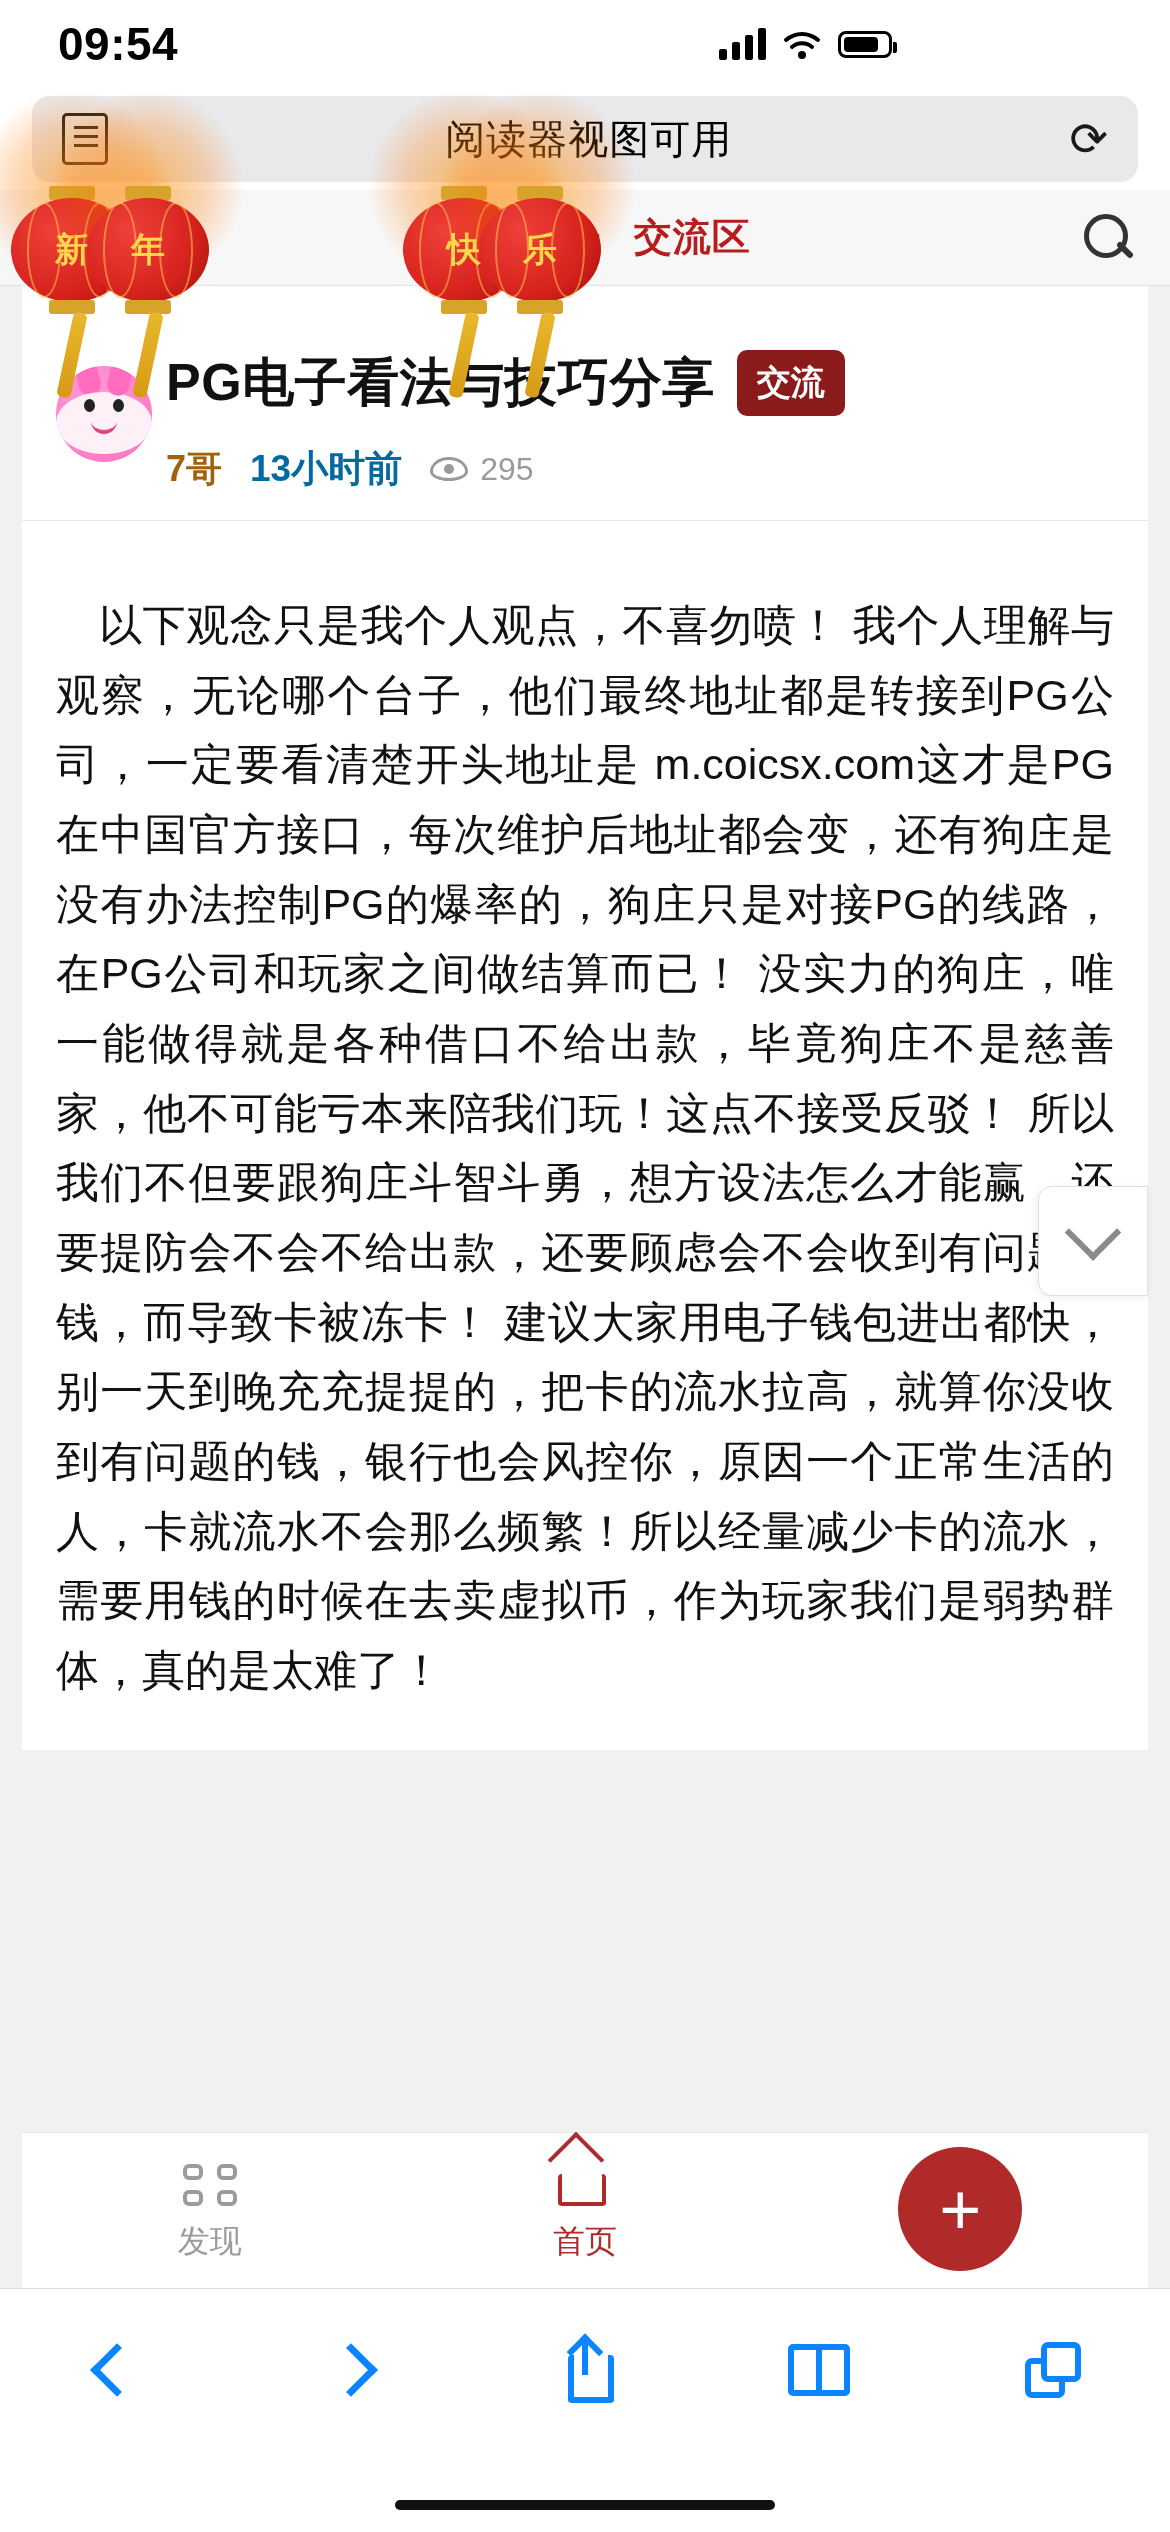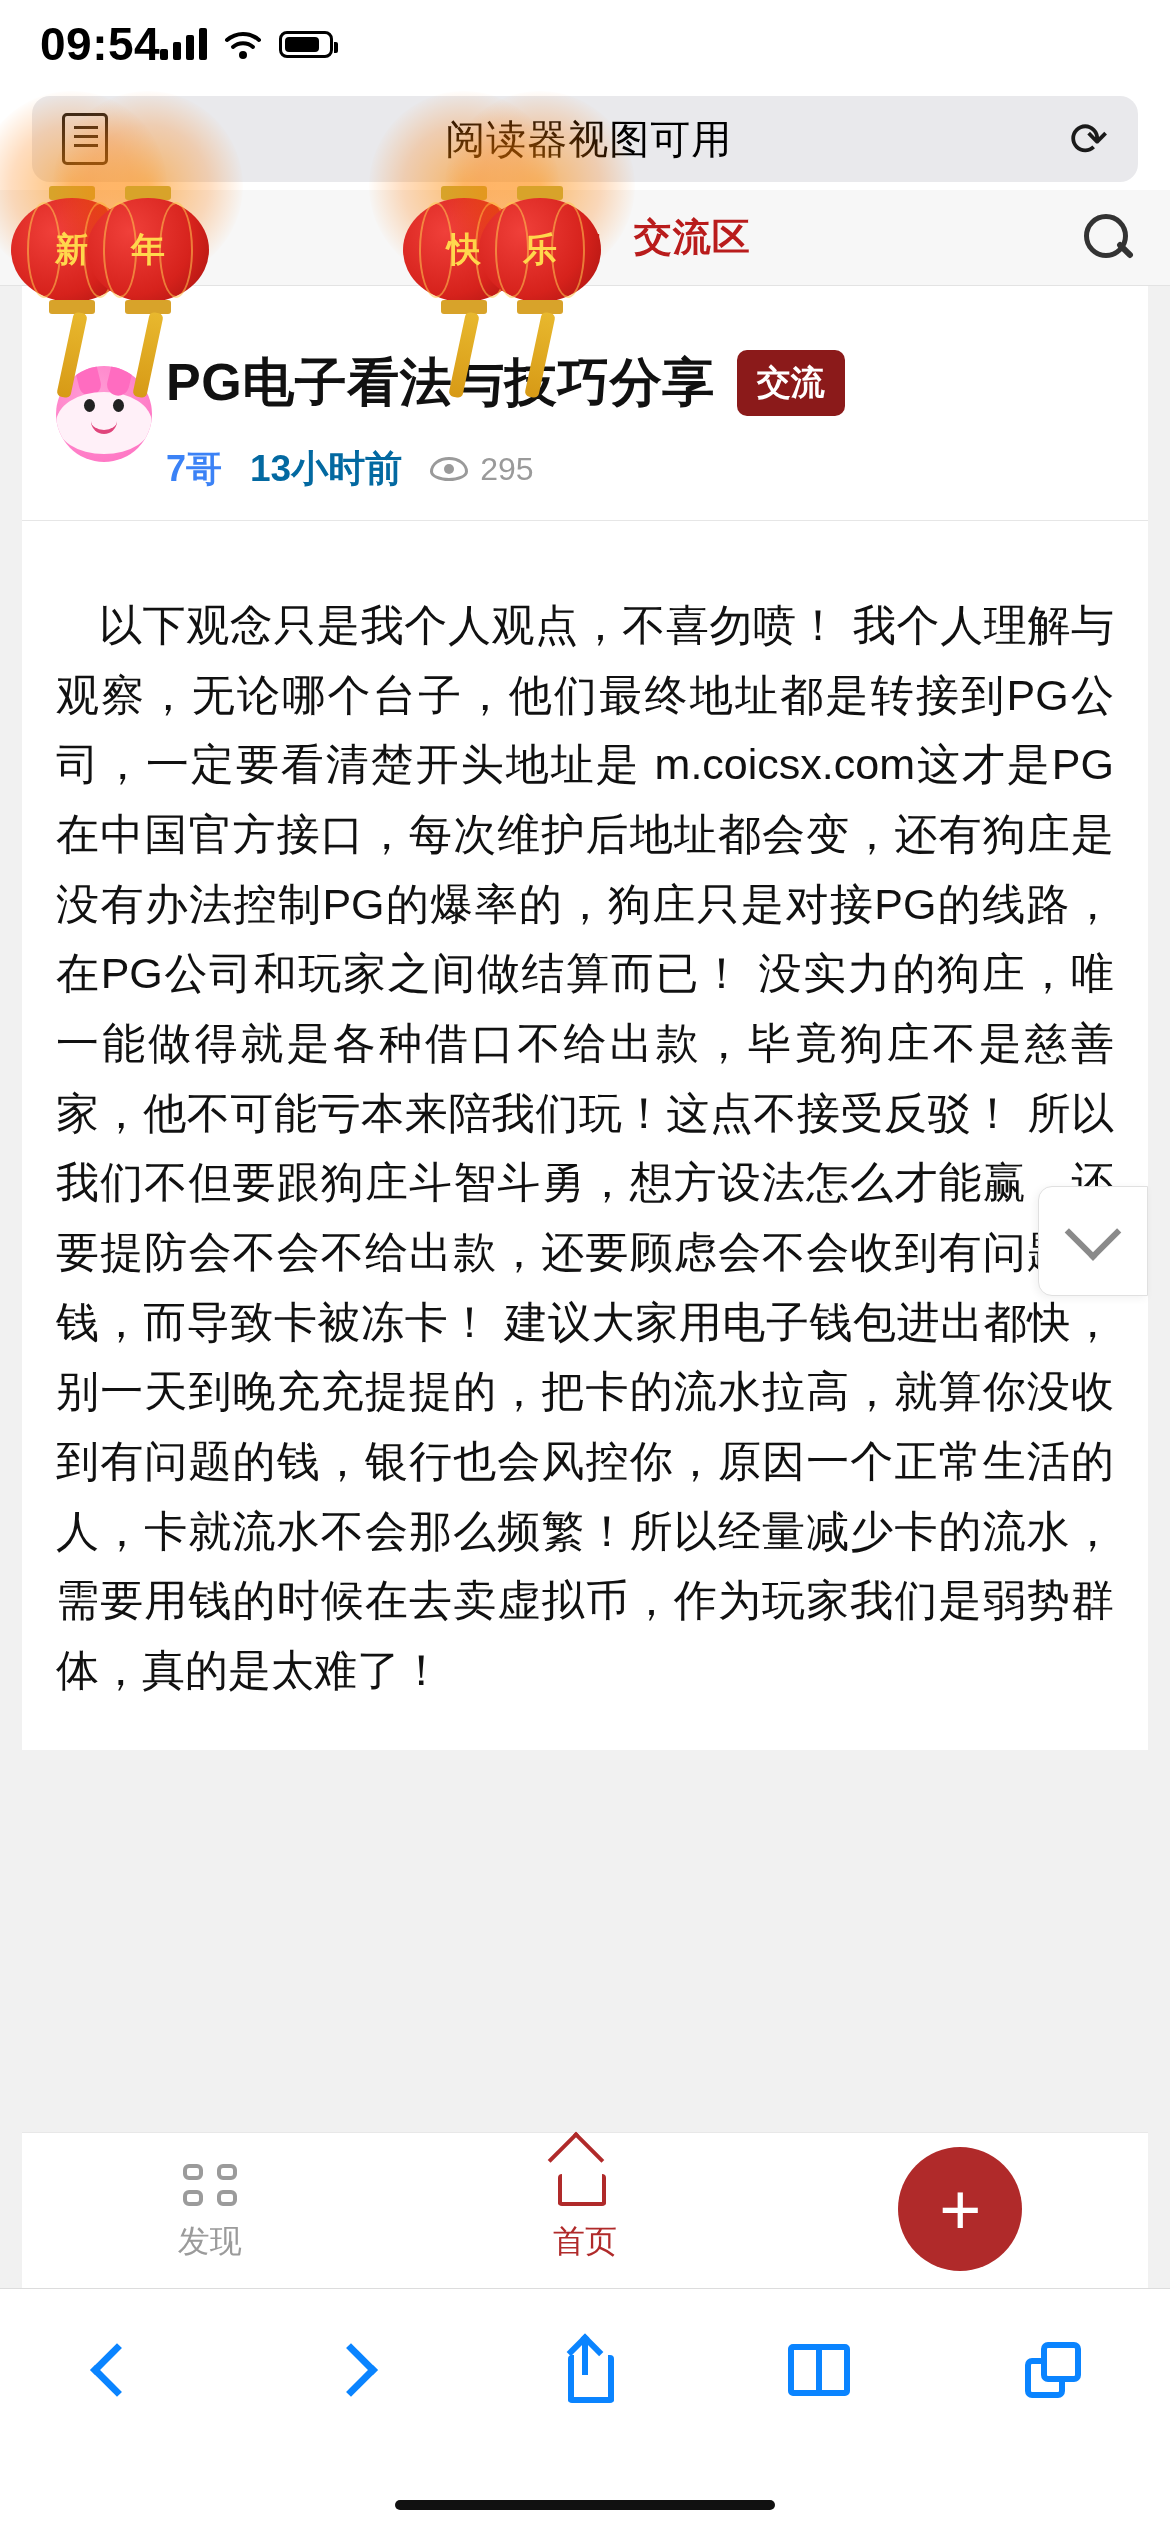--- a/index.html
+++ b/index.html
@@ -7,22 +7,22 @@
     width:1170px; height:2532px;
     background:#ffffff;
     font-family:"Liberation Sans", sans-serif;
     overflow:hidden;
   }
   .screen { position:relative; width:1170px; height:2532px; background:#fff; }
 
   
   .statusbar {
     position:absolute; top:0; left:0; width:954px; height:88px;
-    display:flex; align-items:center; justify-content:flex-start;
-    padding:0 62px 0 40px;
+    display:flex; align-items:center; justify-content:space-between;
+    padding:0 62px 0 58px;
   }
   .status-time { font-size:46px; font-weight:600; color:#000; letter-spacing:0.5px; }
   .status-right { display:flex; align-items:center; gap:16px; }
   .signal { display:flex; align-items:flex-end; gap:5px; height:32px; }
   .signal i { display:block; width:8px; background:#000; border-radius:2px; }
   .signal i:nth-child(1){height:11px;}
   .signal i:nth-child(2){height:18px;}
   .signal i:nth-child(3){height:25px;}
   .signal i:nth-child(4){height:32px;}
   .wifi { width:40px; height:30px; position:relative; }
@@ -95,21 +95,21 @@
   .avatar::after{content:"";position:absolute;right:20px;top:-16px;width:22px;height:46px;background:#ff6cc0;border-radius:12px;transform:rotate(14deg);}
   .avatar .face{position:absolute;left:0;right:0;bottom:8px;height:62px;background:#fff0f8;border-radius:50%;}
   .avatar .eye{position:absolute;width:11px;height:13px;background:#222;border-radius:50%;bottom:50px;}
   .avatar .eye.l{left:28px;} .avatar .eye.r{right:28px;}
   .avatar .mouth{position:absolute;left:50%;transform:translateX(-50%);bottom:28px;width:26px;height:14px;border-bottom:4px solid #e0457c;border-radius:0 0 20px 20px;}
   .head-main { flex:1; padding-left:14px; }
   .title-row { display:flex; align-items:center; gap:22px; }
   .post-title { font-size:52px; font-weight:700; color:#111; letter-spacing:0.5px; }
   .tag-badge { background:#8b1a1a; color:#fff; font-size:34px; font-weight:700; padding:10px 20px; border-radius:10px; white-space:nowrap; }
   .meta-row { display:flex; align-items:center; gap:28px; margin-top:26px; }
-  .meta-author { font-size:36px; font-weight:700; color:#3b82f6; }
+  .meta-author { font-size:36px; font-weight:700; color:#a16207; }
   .meta-time { font-size:37px; color:#0369a1;font-weight:bold; }
   .meta-views { font-size:32px; color:#9a9a9a; display:flex; align-items:center; gap:12px; }
   .eye-ico { width:38px; height:24px; border:3px solid #9a9a9a; border-radius:50% 50% 50% 50%/60% 60% 40% 40%; position:relative; }
   .eye-ico::after{content:"";position:absolute;left:50%;top:50%;transform:translate(-50%,-50%);width:10px;height:10px;border-radius:50%;background:#9a9a9a;}
   .divider { height:1px; background:#e6e6e6; margin:0 0 0 0; }
 
   .post-body { padding:70px 34px 0 34px; }
   .post-body p {
     font-size:43px; line-height:1.62; color:#111; text-align:justify;
     margin-bottom:44px; text-indent:1em;

